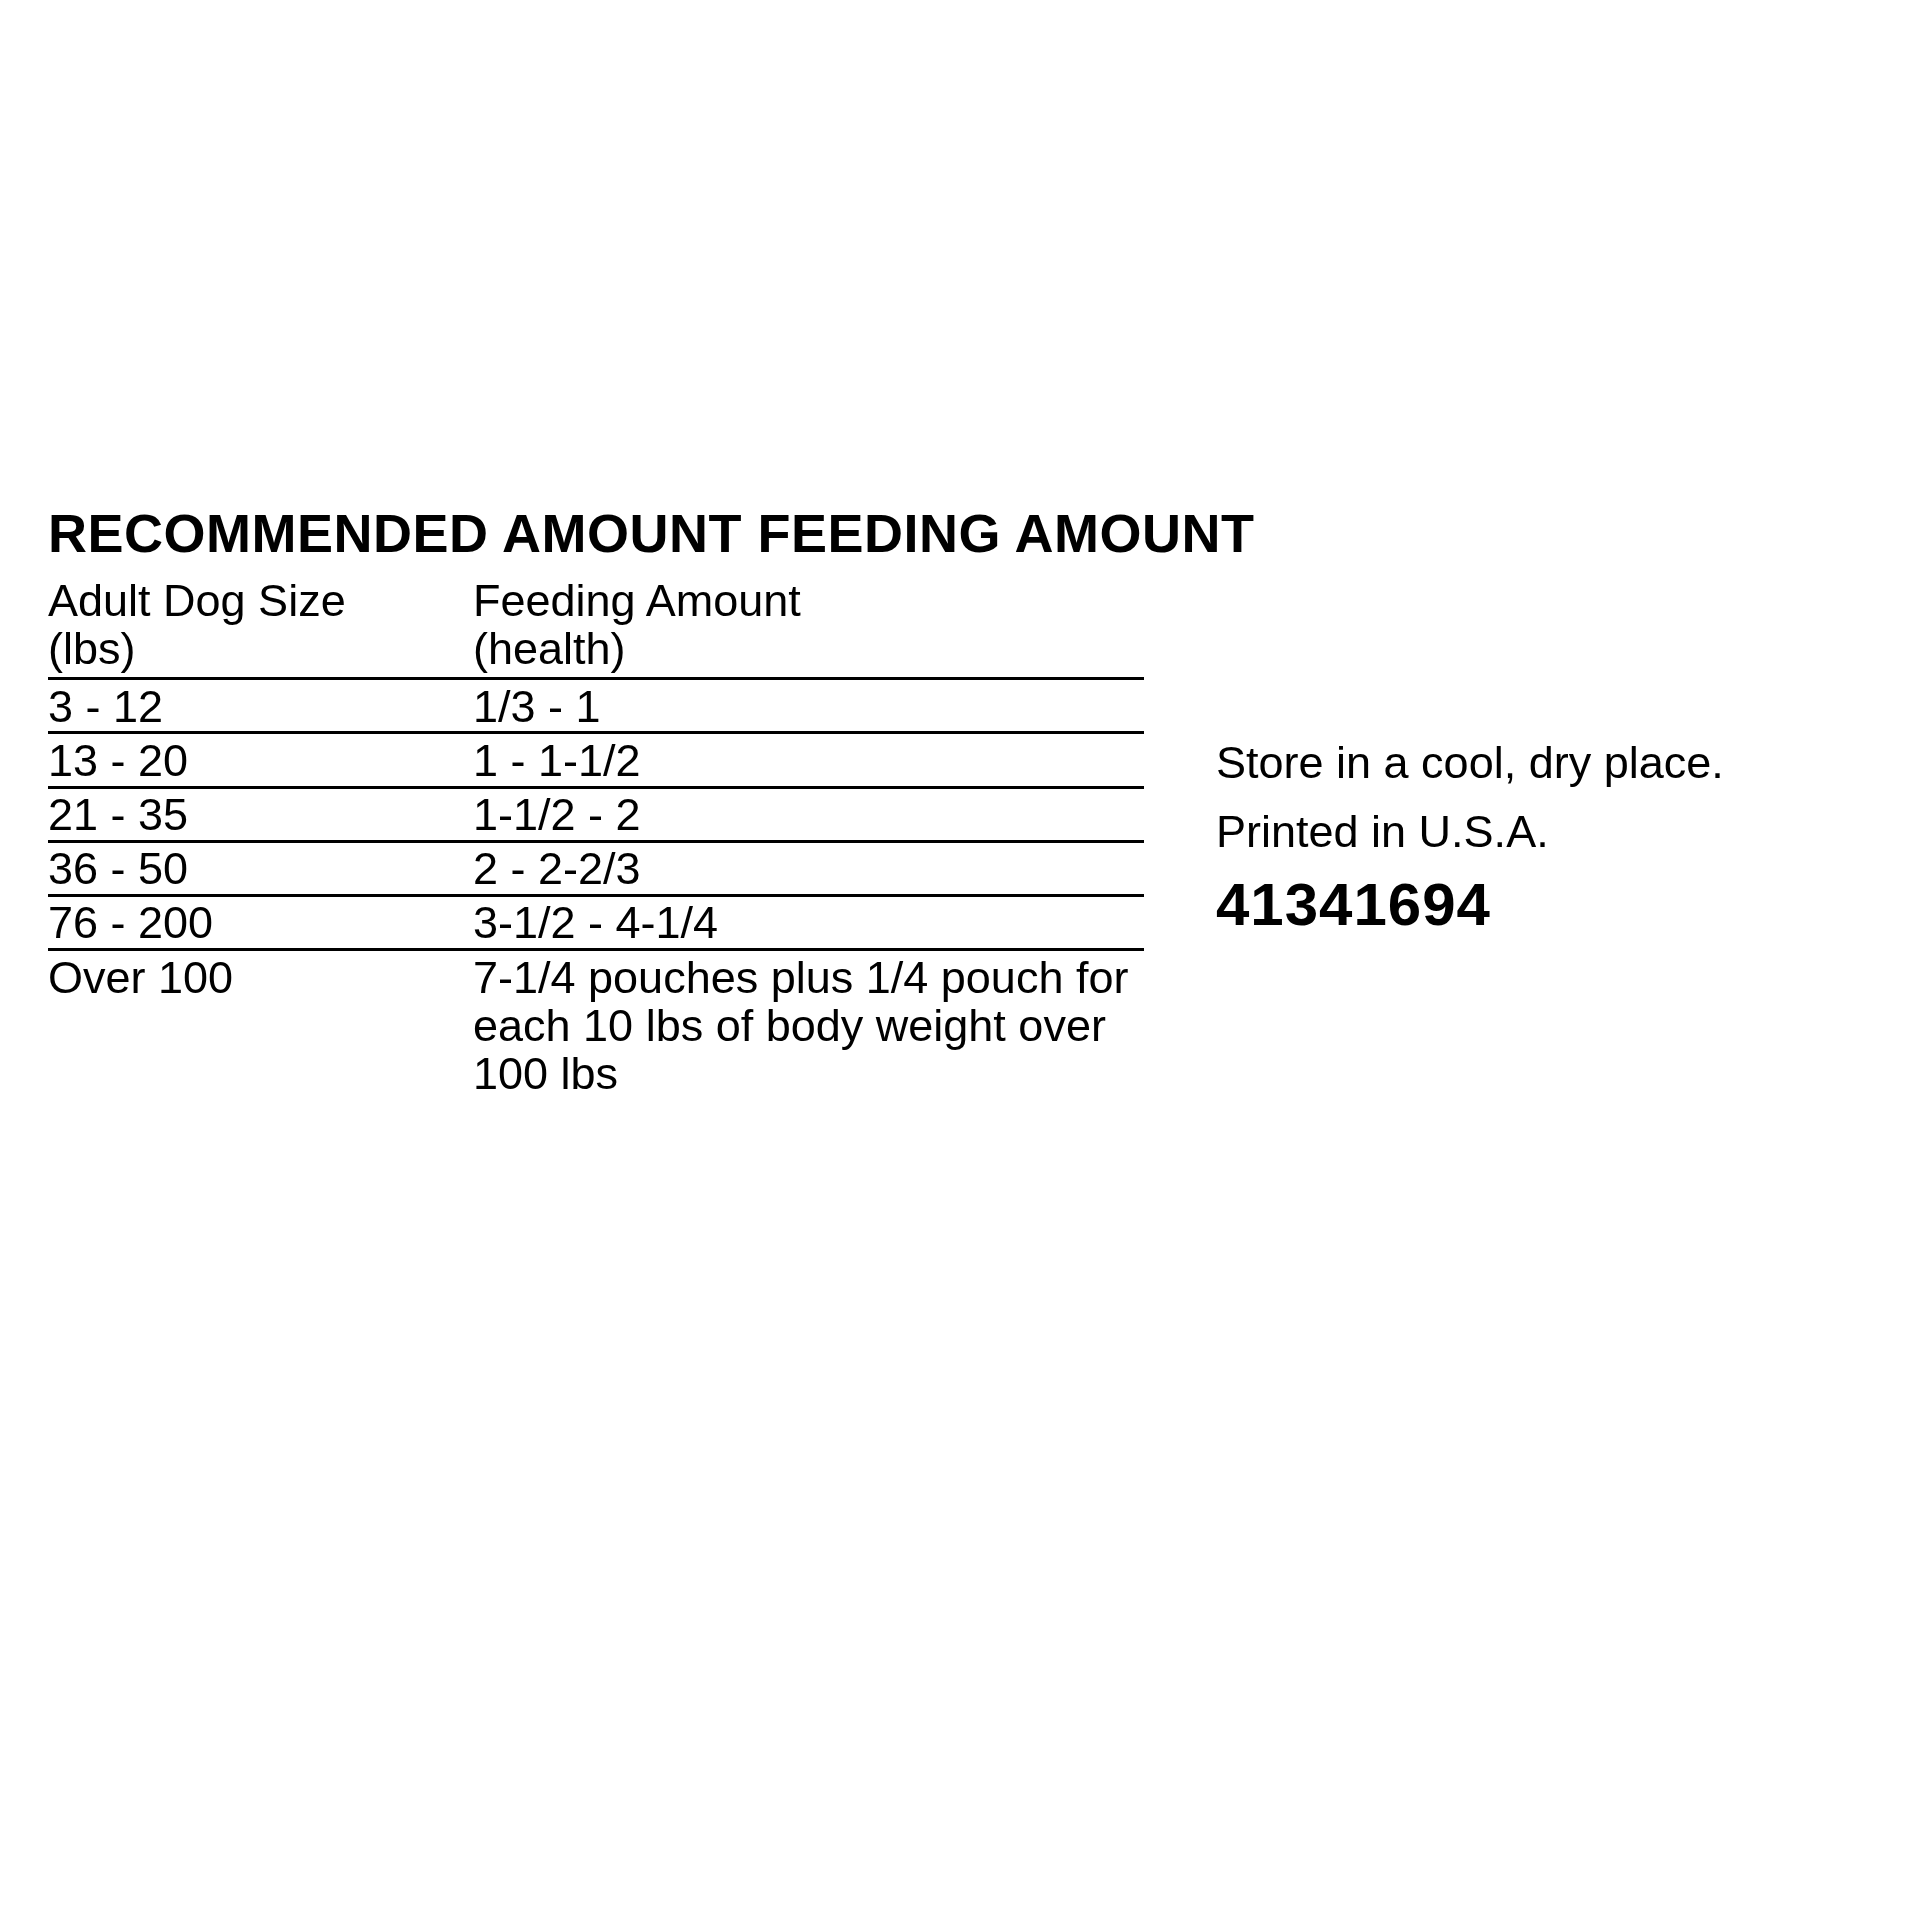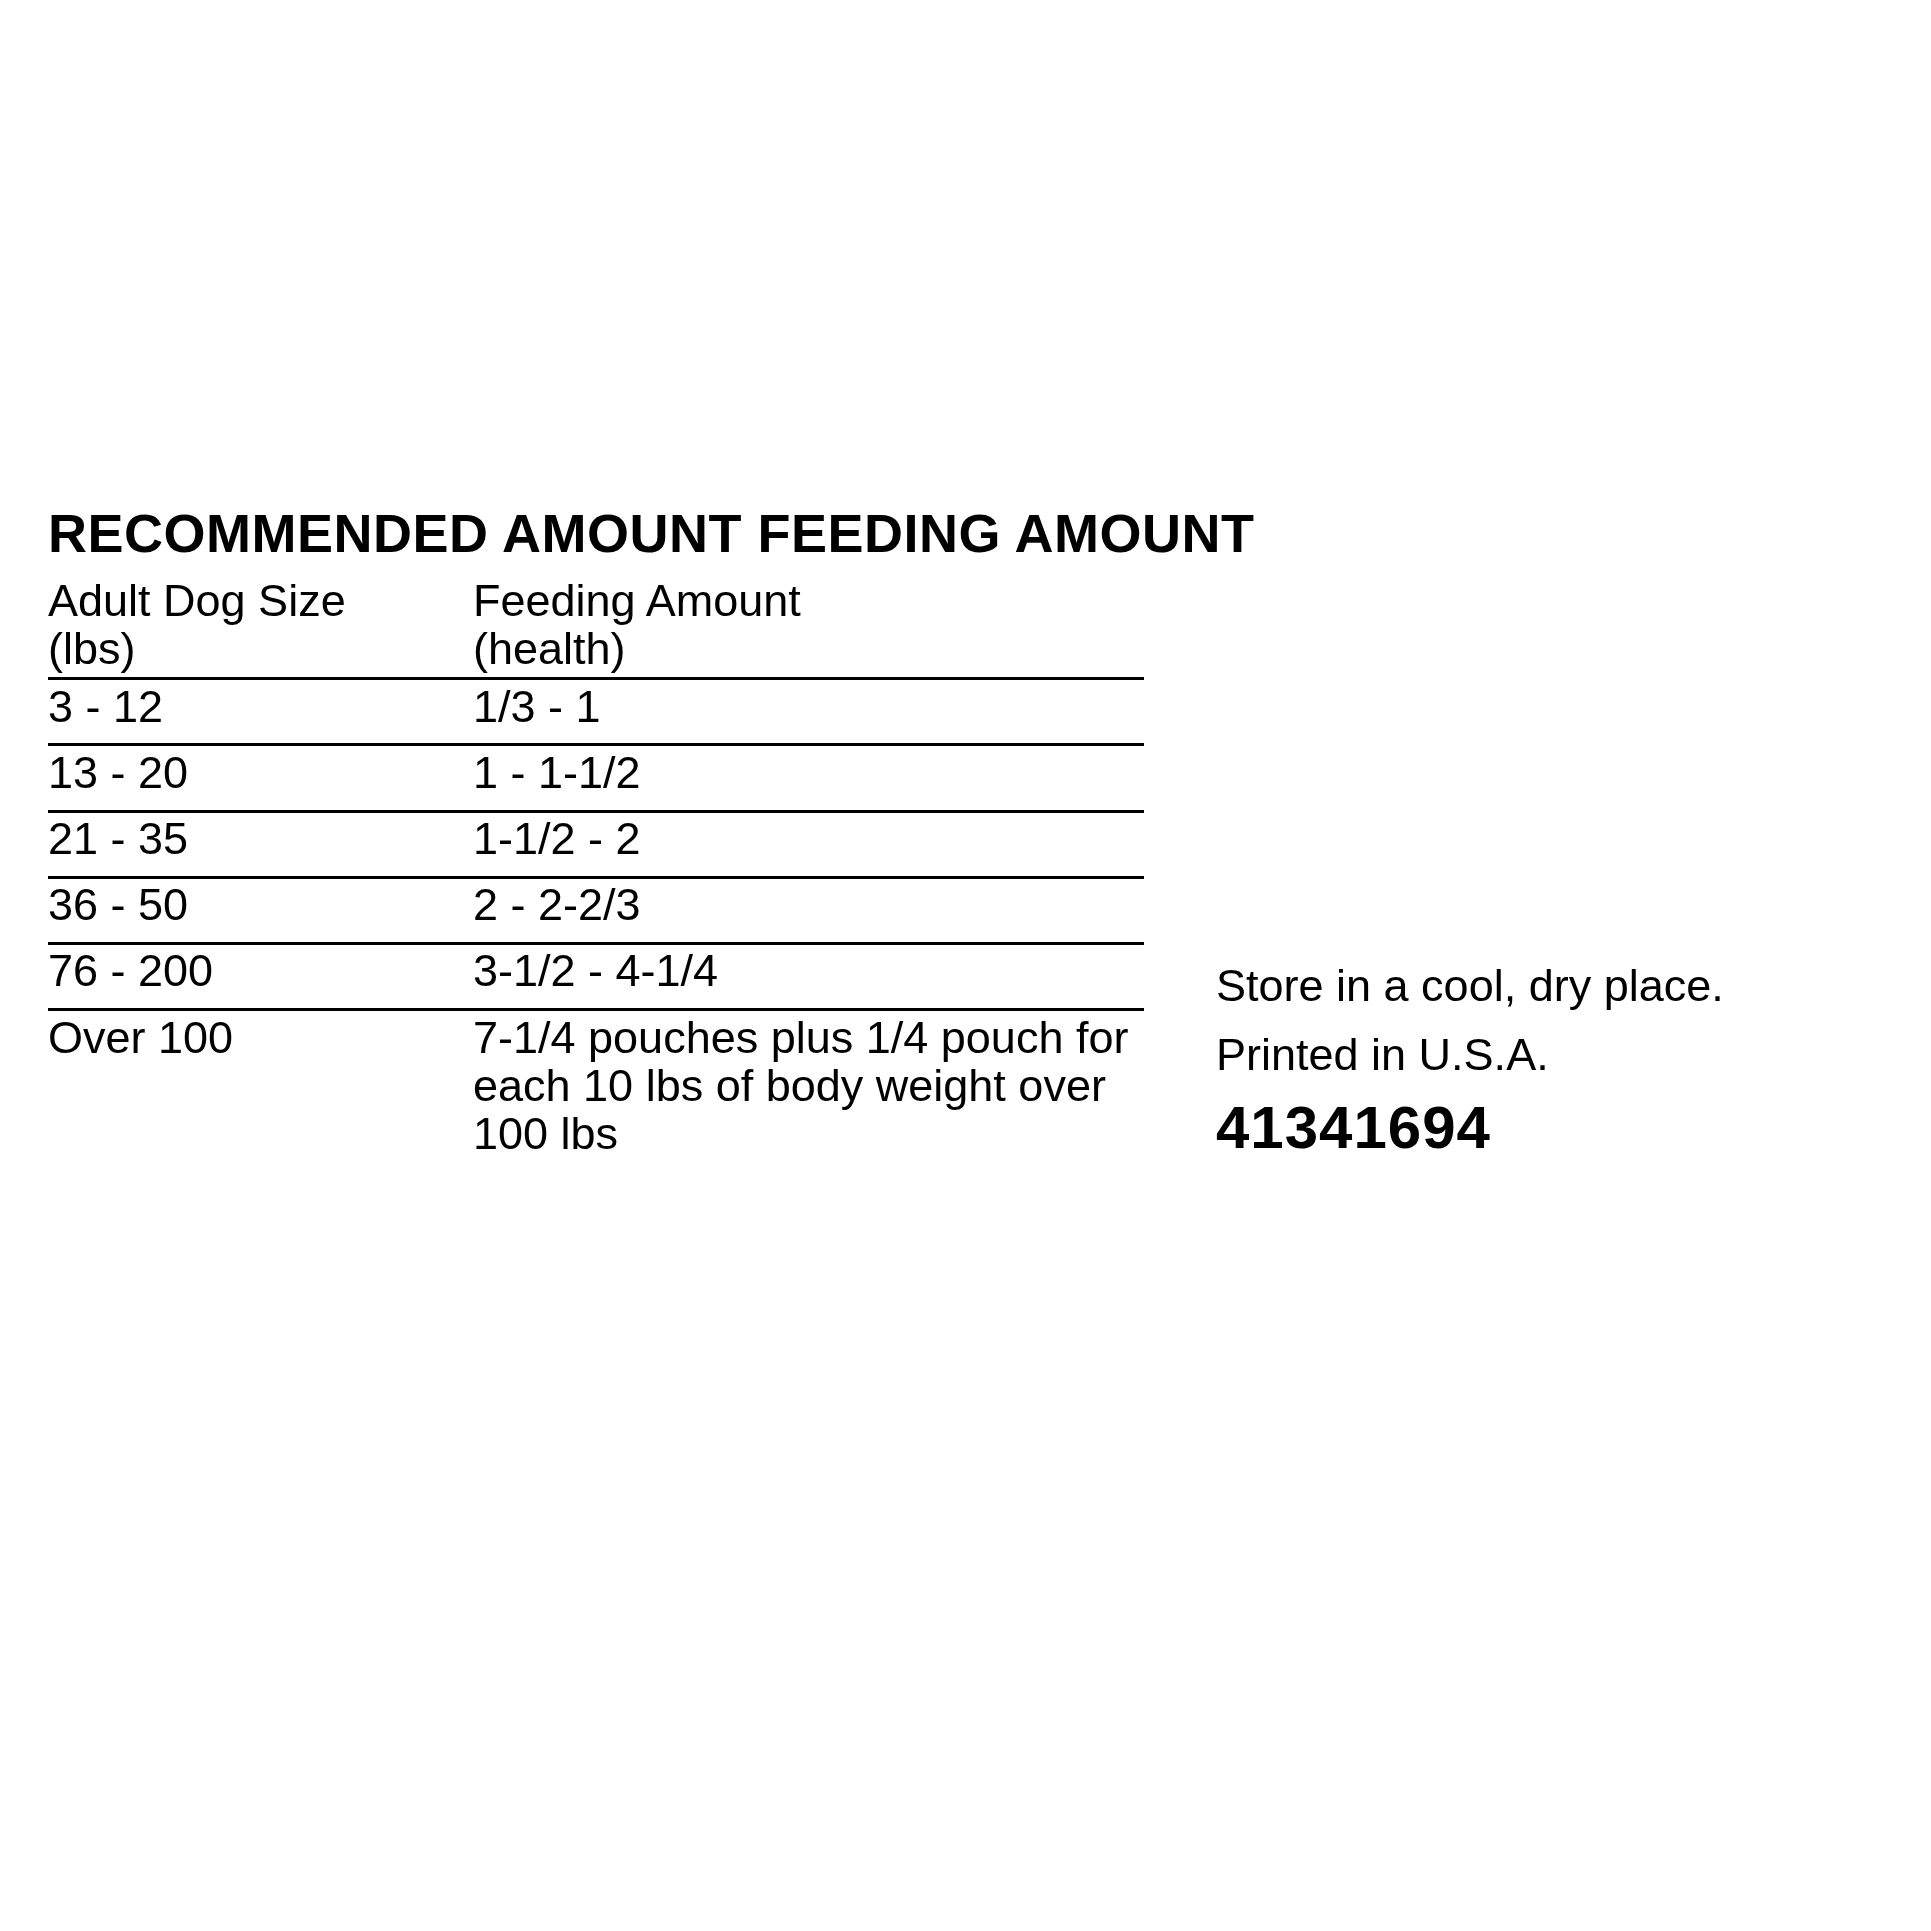--- a/index.html
+++ b/index.html
@@ -38,21 +38,21 @@
     font-weight: bold;
     letter-spacing: 0.5px;
     line-height: 1.0;
     margin: 0 0 15.4px 0;
     white-space: nowrap;
   }
 
   .columns {
     display: flex;
     flex-direction: row;
-    align-items: flex-end;
+    align-items: center;
   }
 
   .col-left {
     width: 1139px;
     flex: 0 0 1139px;
   }
 
   .col-right {
     width: 695px;
     flex: 0 0 695px;
@@ -79,21 +79,21 @@
     padding: 1.9px 0 3.9px 0;
   }
 
   table.feed thead th {
     padding-bottom: 3.9px;
   }
 
   table.feed tbody tr td {
     border-top: 3.9px solid #000000;
     padding-top: 2.9px;
-    padding-bottom: 12px;
+    padding-bottom: 0;
   }
   table.feed tbody tr:last-child td {
     padding-bottom: 0;
   }
 
   .hdr-line2 { display: block; }
 
   
   .para {
     font-size: 45px;

